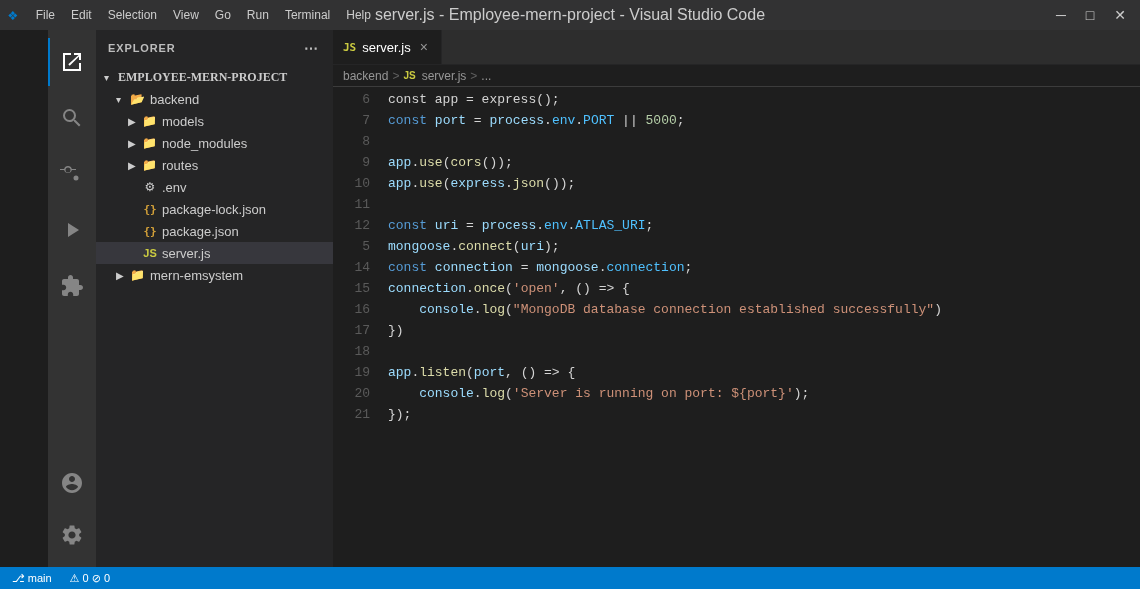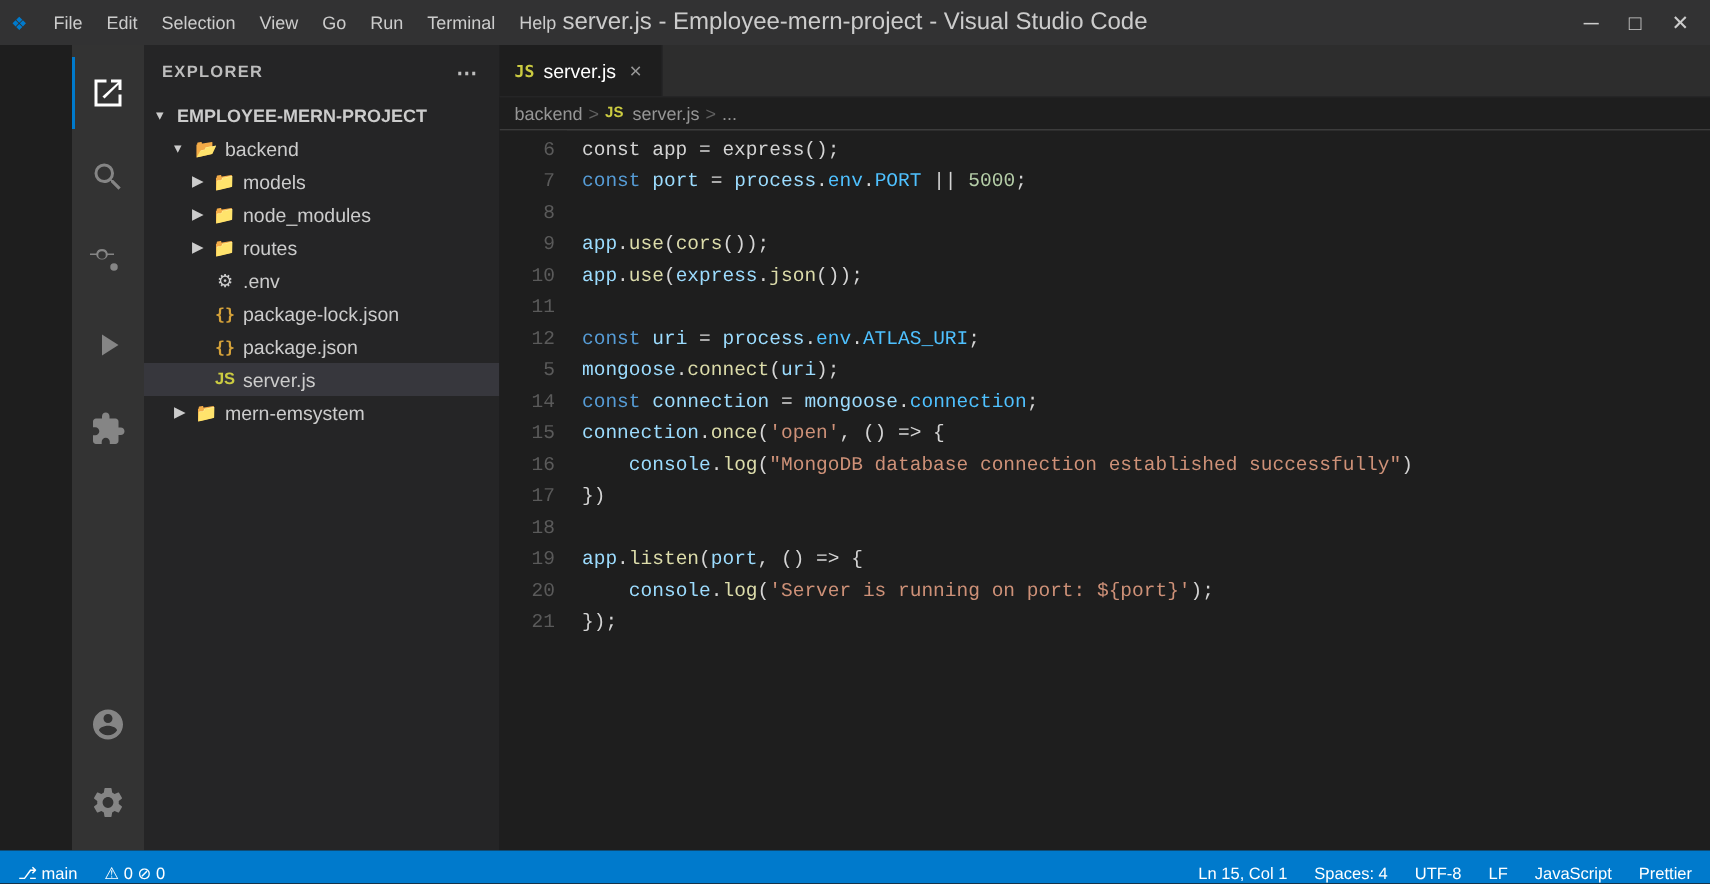--- a/index.html
+++ b/index.html
@@ -277,21 +277,21 @@
       width: 13px;
       background: #1e1e1e;
       flex-shrink: 0;
     }
 
     
     .status-bar {
       height: 22px;
       background: #007acc;
       display: flex;
-      align-items: flex-end;
+      align-items: center;
       justify-content: space-between;
       padding: 0 8px;
       font-size: 11px;
       font-family: 'Segoe UI', sans-serif;
       color: #ffffff;
       flex-shrink: 0;
     }
     .status-left, .status-right {
       display: flex;
       gap: 10px;
@@ -370,21 +370,21 @@
   <div class="sidebar">
     <div class="sidebar-header">
       <span>EXPLORER</span>
       <div class="sidebar-header-icons">
         <span class="sidebar-header-icon">⋯</span>
       </div>
     </div>
 
     <div class="tree-item tree-indent-1">
       <span class="tree-arrow">▾</span>
-      <span style="font-size:12px;font-family:Liberation Sans, sans-serif;color:#cccccc;font-weight:600;">EMPLOYEE-MERN-PROJECT</span>
+      <span style="font-size:12px;font-family:Liberation Serif, serif;color:#cccccc;font-weight:600;">EMPLOYEE-MERN-PROJECT</span>
     </div>
 
     <div class="tree-item tree-indent-2">
       <span class="tree-arrow">▾</span>
       <span class="tree-icon icon-folder">📂</span>
       <span>backend</span>
     </div>
 
     <div class="tree-item tree-indent-3">
       <span class="tree-arrow">▶</span>
@@ -495,21 +495,13 @@
     </div>
   </div>
 
 </div>
 
 <div class="status-bar">
   <div class="status-left">
     <span class="status-item">⎇ main</span>
     <span class="status-item">⚠ 0  ⊘ 0</span>
   </div>
-  <div class="status-right">
-    <span class="status-item">Ln 15, Col 1</span>
-    <span class="status-item">Spaces: 4</span>
-    <span class="status-item">UTF-8</span>
-    <span class="status-item">LF</span>
-    <span class="status-item">JavaScript</span>
-    <span class="status-item">Prettier</span>
-  </div>
 </div>
 
 </body></html>

